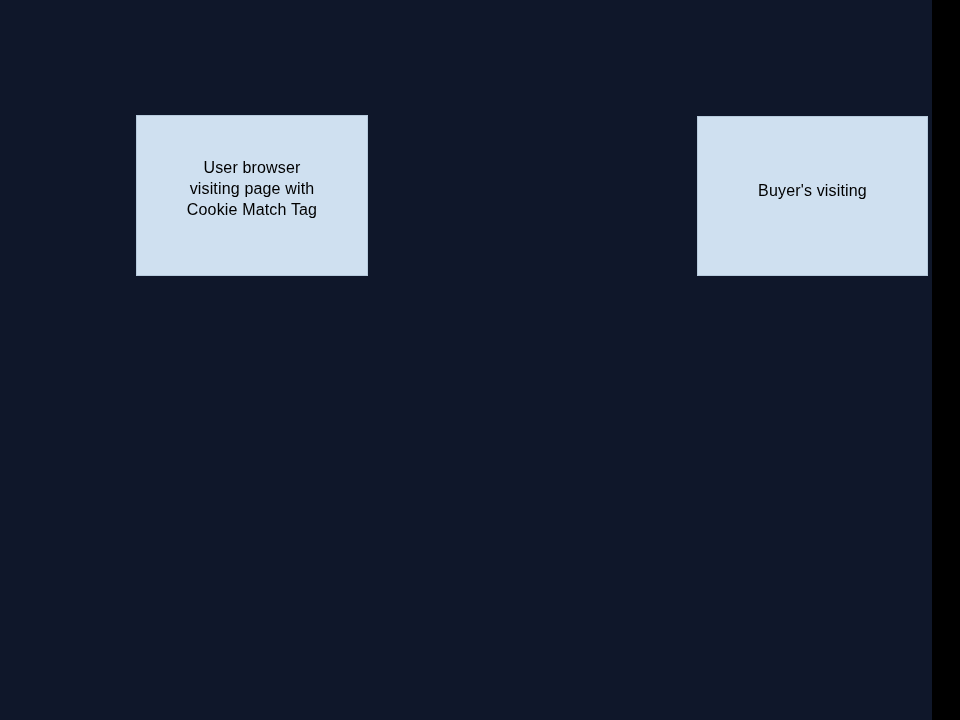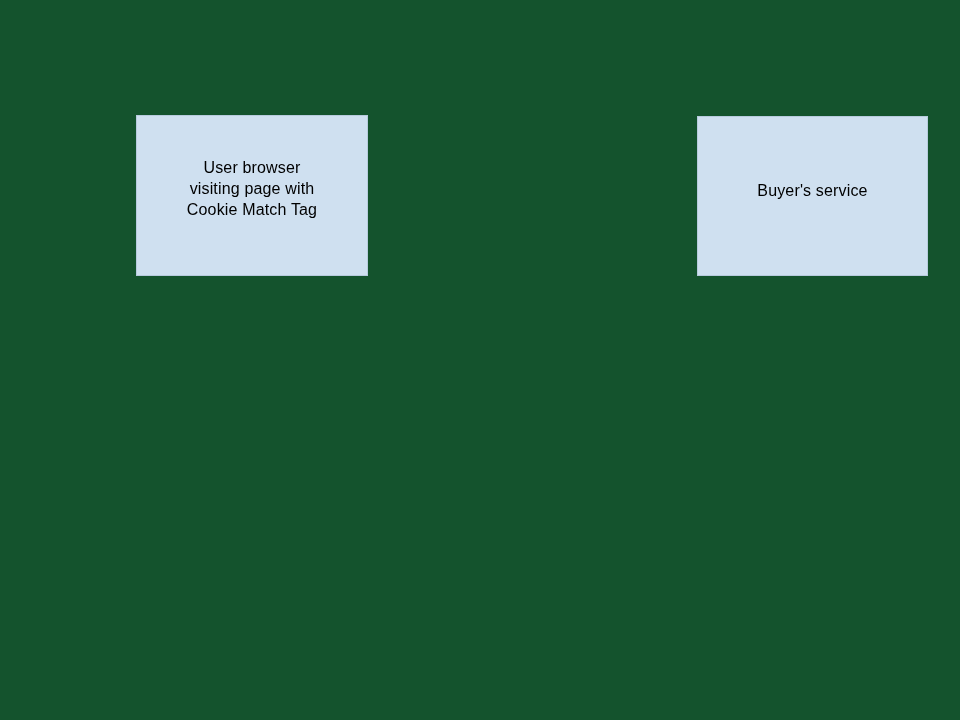--- a/index.html
+++ b/index.html
@@ -70,26 +70,26 @@
     width: 232px;
     height: 160px;
   }
   #node-google-cookie-matching .node-label {
     transform: translateY(-8px);
   }
 </style>
 </head>
 <body>
 
-<div id="canvas" style="width: 960px; height: 720px; background: #14532d;">
+<div id="canvas" style="width: 884px; height: 720px; background: #0f172a; padding-left: 48px;">
 
   <div class="node" id="node-user-browser" style="left: 136px; top: 115px; width: 232px; height: 161px; background: rgb(207, 224, 240); border-color: rgb(183, 203, 221);">
     <span class="node-label" style="color: rgb(0, 0, 0);">User browser
 visiting page with
 Cookie Match Tag</span>
   </div>
 
   <div class="node" id="node-buyers-service" style="left: 697px; top: 116px; width: 231px; height: 160px; background: rgb(207, 224, 240); border-color: rgb(183, 203, 221);">
-    <span class="node-label" style="color: rgb(0, 0, 0);">Buyer's service</span>
+    <span class="node-label" style="color: rgb(0, 0, 0);">Buyer's visiting</span>
   </div>
 
 
 </div>
 
 </body></html>

